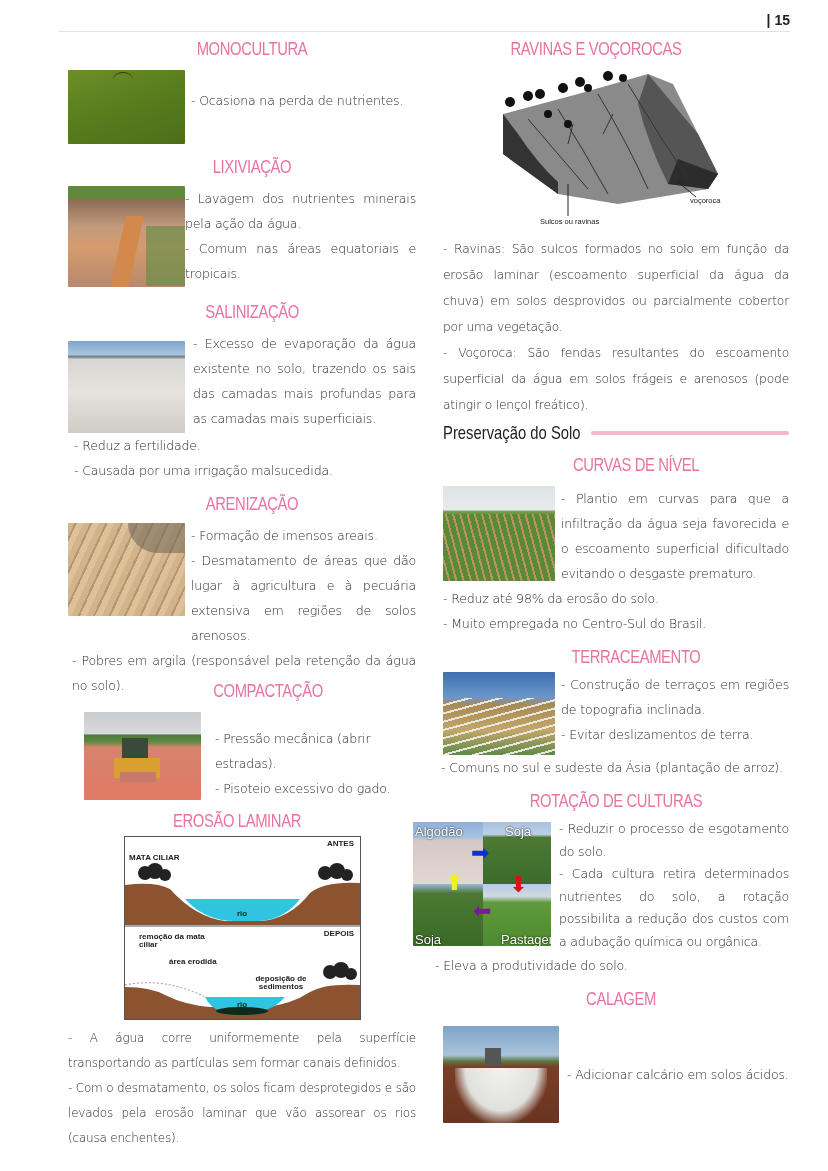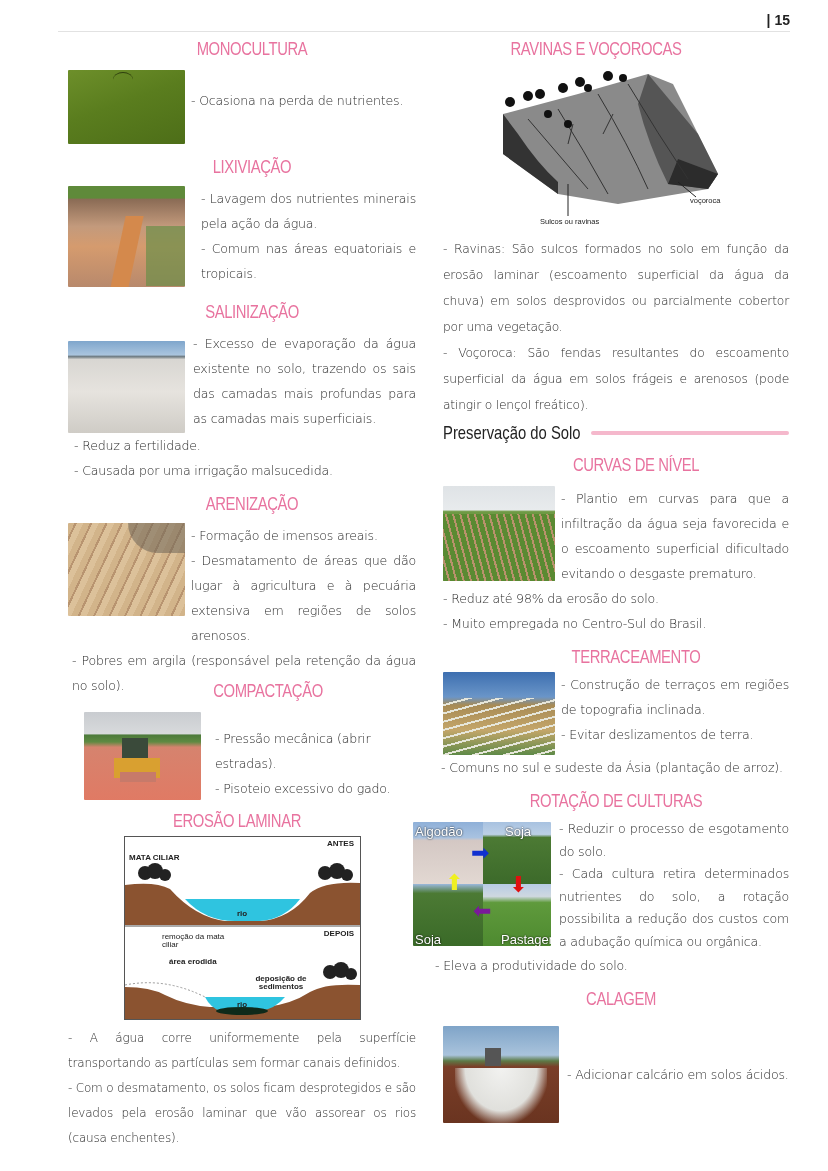--- a/index.html
+++ b/index.html
@@ -44,21 +44,21 @@
     </div>
   </section>
 
   <section style="position:absolute; top:118px; left:0; width:348px;">
     <h2 class="heading" style="margin-left:20px;">Lixiviação</h2>
     <div class="row" style="margin-top:6px;">
       <div class="img" style="width:117px; height:101px; background:linear-gradient(180deg,#5f8a3a 0%,#5f8a3a 12%,#8a6b55 13%,#c39a7c 40%,#d59b6e 60%,#b8896c 100%);">
         <div class="abs" style="left:50px; top:30px; width:18px; height:72px; background:#d4894c; transform:skewX(-12deg);"></div>
         <div class="abs" style="left:78px; top:40px; width:40px; height:60px; background:#6b8f48; opacity:.7;"></div>
       </div>
-      <div style="margin-left:16px; flex:1;">
+      <div style="margin-left:0; flex:1;">
         <p class="text just">- Lavagem dos nutrientes minerais pela ação da água.</p>
         <p class="text just">- Comum nas áreas equatoriais e tropicais.</p>
       </div>
     </div>
   </section>
 
   <section style="position:absolute; top:263px; left:0; width:348px;">
     <h2 class="heading" style="margin-left:20px;">Salinização</h2>
     <div class="row" style="margin-top:6px;">
       <div class="img" style="width:117px; height:92px; margin-top:10px; background:linear-gradient(180deg,#7fa6cc 0%,#a9c4de 15%,#6e7a80 17%,#d8d6d2 20%,#e6e3de 55%,#cfccc6 100%);"></div>
@@ -118,21 +118,21 @@
             <circle cx="222" cy="38" r="6"></circle>
            <circle cx="205" cy="135" r="7"></circle>
             <circle cx="216" cy="133" r="8"></circle>
             <circle cx="226" cy="137" r="6"></circle>
           </g>
       </svg>
       <span class="diagram-label" style="right:6px; top:2px; font-weight:bold;">ANTES</span>
       <span class="diagram-label" style="left:4px; top:16px; font-weight:bold;">MATA CILIAR</span>
       <span class="diagram-label" style="left:112px; top:72px; font-weight:bold;">rio</span>
       <span class="diagram-label" style="right:6px; top:92px; font-weight:bold;">DEPOIS</span>
-      <span class="diagram-label" style="left:14px; top:96px; width:70px; line-height:8px; font-weight:normal;margin-left:23px;">remoção da mata ciliar</span>
+      <span class="diagram-label" style="left:14px; top:96px; width:70px; line-height:8px; font-weight:bold;">remoção da mata ciliar</span>
       <span class="diagram-label" style="left:44px; top:120px; font-weight:bold;">área erodida</span>
       <span class="diagram-label" style="left:120px; top:138px; width:72px; line-height:8px; text-align:center; font-weight:bold;">deposição de sedimentos</span>
       <span class="diagram-label" style="left:112px; top:163px; font-weight:bold;">rio</span>
     </div>
     <div style="margin-top:6px;">
       <p class="text just" style="font-size:12px;">- A água corre uniformemente pela superfície transportando as partículas sem formar canais definidos.</p>
       <p class="text just" style="font-size:12px;">- Com o desmatamento, os solos ficam desprotegidos e são levados pela erosão laminar que vão assorear os rios (causa enchentes).</p>
     </div>
   </section>
 </div>

